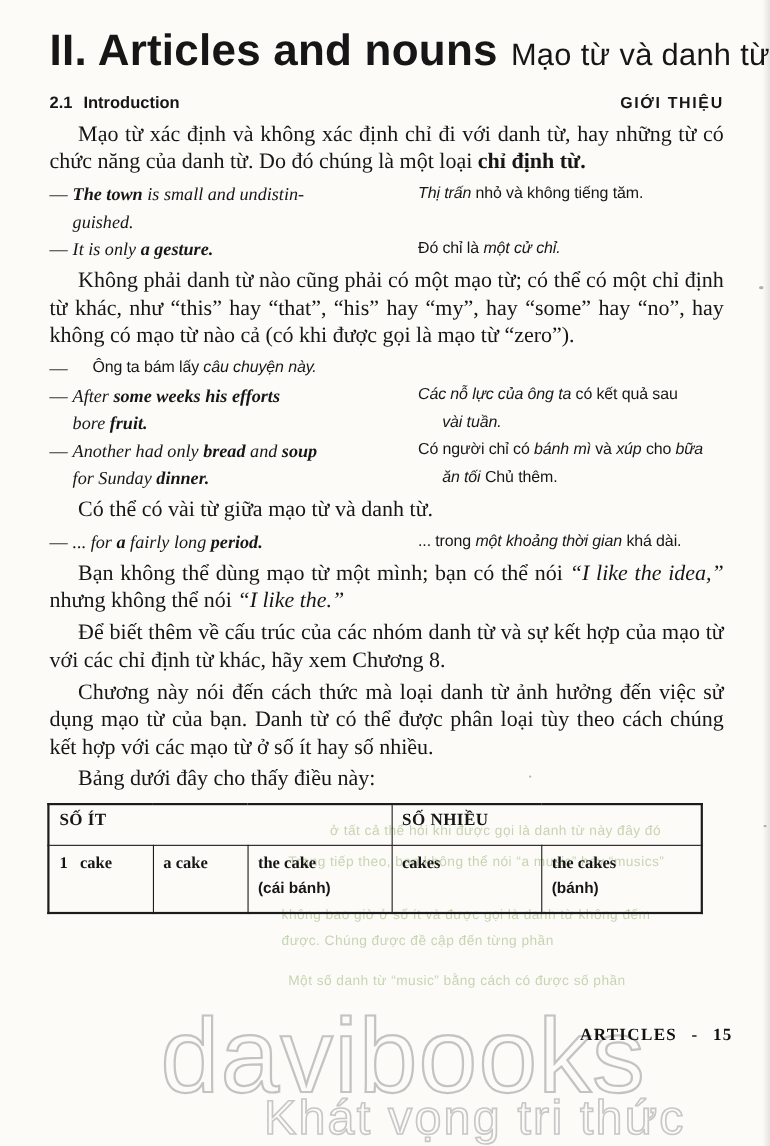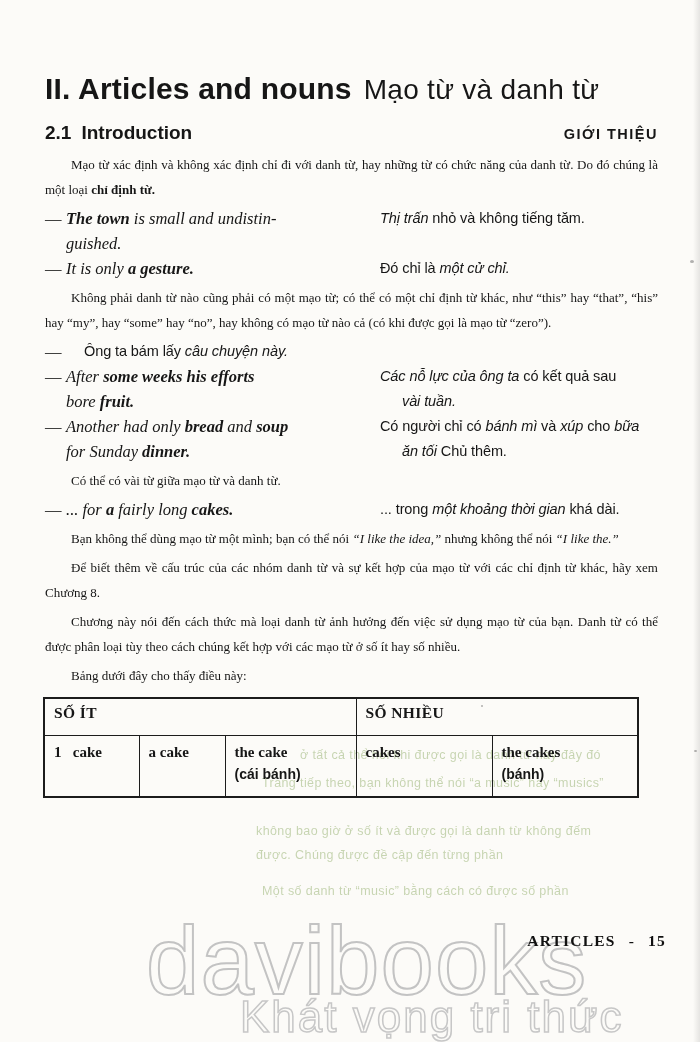--- a/index.html
+++ b/index.html
@@ -10,32 +10,32 @@
   }
   .page::after{
     content:"";position:absolute;top:0;right:0;width:7px;height:100%;
     background:linear-gradient(to left,rgba(90,90,90,.14),rgba(0,0,0,0));
     pointer-events:none;
   }
   .inner{position:relative;z-index:1;padding:24px 42px 0 45px;}
   
   .title-row{display:flex;align-items:baseline;gap:12px;white-space:nowrap;}
   .title-en{font-family:"Liberation Sans","DejaVu Sans",sans-serif;font-weight:700;
-    font-size:30px;letter-spacing:.2px;margin-top:48px;}
+    font-size:40px;letter-spacing:.2px;}
   .title-vi{font-family:"Liberation Sans","DejaVu Sans",sans-serif;font-weight:400;
     font-size:28px;letter-spacing:.3px;}
   .section-row{display:flex;justify-content:space-between;align-items:baseline;
     margin-top:16px;margin-bottom:8px;}
-  .section-left{font-family:"Liberation Sans","DejaVu Sans",sans-serif;font-weight:700;font-size:19px;}
+  .section-left{font-family:"Liberation Sans","DejaVu Sans",sans-serif;font-weight:700;font-size:15px;}
   .section-num{margin-right:10px;}
   .section-vi{font-family:"Liberation Sans","DejaVu Sans",sans-serif;font-weight:700;
     font-size:14.5px;letter-spacing:1.5px;}
   
   .content p{
-    margin:4px 0;font-size:13px;line-height:25px;text-align:justify;
+    margin:4px 0;font-size:20px;line-height:25px;text-align:justify;
     text-indent:26px;
   }
   .content p .b{font-weight:700;}
   .content p .i{font-style:italic;}
   
   .examples{margin:2px 0;}
   .ex-row{display:flex;align-items:flex-start;}
   .ex-dash{width:21px;flex:none;font-size:16.5px;line-height:25px;}
   .ex-en{width:286px;flex:none;font-style:italic;font-size:16.5px;line-height:25px;
     padding-right:10px;}
@@ -131,21 +131,21 @@
           <div class="ex-row">
             <div class="ex-dash">—</div>
             <div class="ex-en"><span class="i">Another had only </span><span class="b i">bread</span><span class="i"> and </span><span class="b i">soup</span><br><span class="i">for Sunday </span><span class="b i">dinner.</span></div>
             <div class="ex-vi"><span>Có người chỉ có </span><span class="i">bánh mì</span><span> và </span><span class="i">xúp</span><span> cho </span><span class="i">bữa</span><br><span class="i">ăn tối</span><span> Chủ thêm.</span></div>
           </div>
         </div>
         <p><span>Có thể có vài từ giữa mạo từ và danh từ.</span></p>
         <div class="examples">
           <div class="ex-row">
             <div class="ex-dash">—</div>
-            <div class="ex-en"><span class="i">... for </span><span class="b i">a</span><span class="i"> fairly long </span><span class="b i">cakes.</span></div>
+            <div class="ex-en"><span class="i">... for </span><span class="b i">a</span><span class="i"> fairly long </span><span class="b i">period.</span></div>
             <div class="ex-vi"><span>... trong </span><span class="i">một khoảng thời gian</span><span> khá dài.</span></div>
           </div>
         </div>
         <p><span>Bạn không thể dùng mạo từ một mình; bạn có thể nói </span><span class="i">“I like the idea,”</span><span> nhưng không thể nói </span><span class="i">“I like the.”</span></p>
         <p><span>Để biết thêm về cấu trúc của các nhóm danh từ và sự kết hợp của mạo từ với các chỉ định từ khác, hãy xem Chương 8.</span></p>
         <p><span>Chương này nói đến cách thức mà loại danh từ ảnh hưởng đến việc sử dụng mạo từ của bạn. Danh từ có thể được phân loại tùy theo cách chúng kết hợp với các mạo từ ở số ít hay số nhiều.</span></p>
         <p><span>Bảng dưới đây cho thấy điều này:</span></p>
         <div class="tbl-wrap">
           <table class="grid">
             <colgroup>

